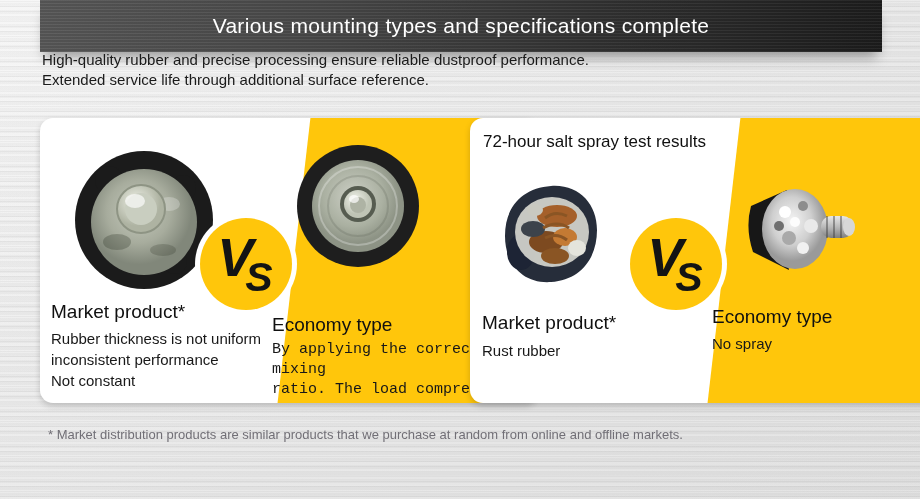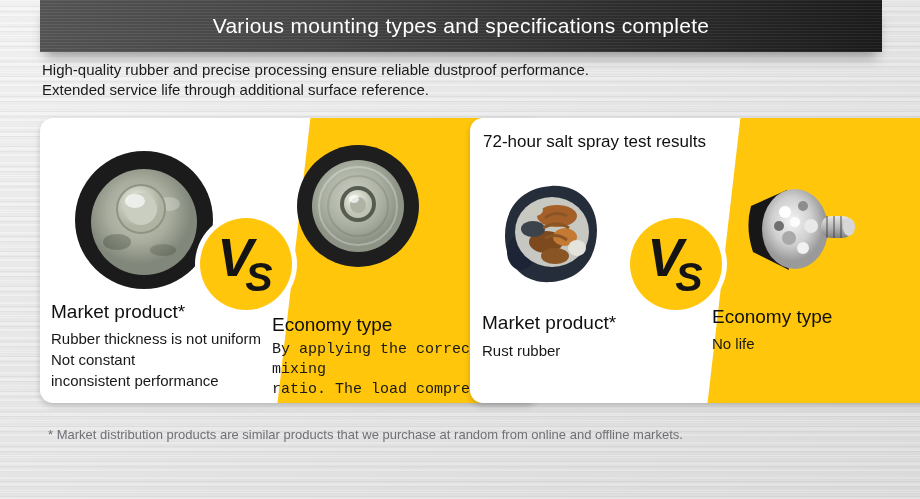--- a/index.html
+++ b/index.html
@@ -20,21 +20,21 @@
   .header-bar{
     position:absolute;left:40px;top:0;width:842px;height:52px;
     background:
       repeating-linear-gradient(180deg, rgba(255,255,255,.05) 0 1px, rgba(0,0,0,.06) 1px 3px),
       linear-gradient(105deg,#585858 0%,#474747 35%,#2f2f2f 70%,#1c1c1c 100%);
     box-shadow:0 10px 12px -5px rgba(0,0,0,.35);
     display:flex;align-items:center;justify-content:center;
   }
   .header-title{color:#ffffff;font-size:21px;letter-spacing:.3px;}
   
-  .intro{position:absolute;left:42px;top:60px;color:#1a1a1a;font-size:15px;line-height:20px;}
+  .intro{position:absolute;left:42px;top:50px;color:#1a1a1a;font-size:15px;line-height:20px;}
   
   .card{
     position:absolute;top:118px;width:498px;height:285px;background:#ffffff;
     border-radius:13px;overflow:hidden;box-shadow:0 3px 6px rgba(0,0,0,.18);
   }
   .card.left{left:40px;}
   .card.right{left:470px;}
   .yellow-wedge{
     position:absolute;inset:0;background:#ffc60b;
     clip-path:polygon(54.3% 0,100% 0,100% 100%,47.7% 100%);
@@ -120,22 +120,22 @@
     </svg>
 
     <div class="vs-badge">
       <span class="vs-v">V</span>
       <span class="vs-s">S</span>
     </div>
 
     <div class="side-title" style="left:11px;top:183px">Market product*</div>
     <div class="side-body" style="left:11px;top:210px">
       <div>Rubber thickness is not uniform</div>
+      <div>inconsistent performance</div>
       <div>Not constant</div>
-      <div>inconsistent performance</div>
     </div>
 
     <div class="side-title" style="left:232px;top:196px">Economy type</div>
     <div class="side-body yellow-body" style="left:232px;top:222px">
       <div>By applying the correct mixing</div>
       <div>ratio. The load compression</div>
 
     </div>
   </div>
 
@@ -190,21 +190,21 @@
       <span class="vs-s">S</span>
     </div>
 
     <div class="side-title" style="left:12px;top:194px">Market product*</div>
     <div class="side-body" style="left:12px;top:222px">
       <div>Rust rubber</div>
     </div>
 
     <div class="side-title" style="left:242px;top:188px">Economy type</div>
     <div class="side-body" style="left:242px;top:215px">
-      <div>No life</div>
+      <div>No spray</div>
     </div>
   </div>
 
   <div class="footnotes">
     <div>* Market distribution products are similar products that we purchase at random from online and offline markets.</div>
   </div>
 
 </div>
 
 </body></html>

